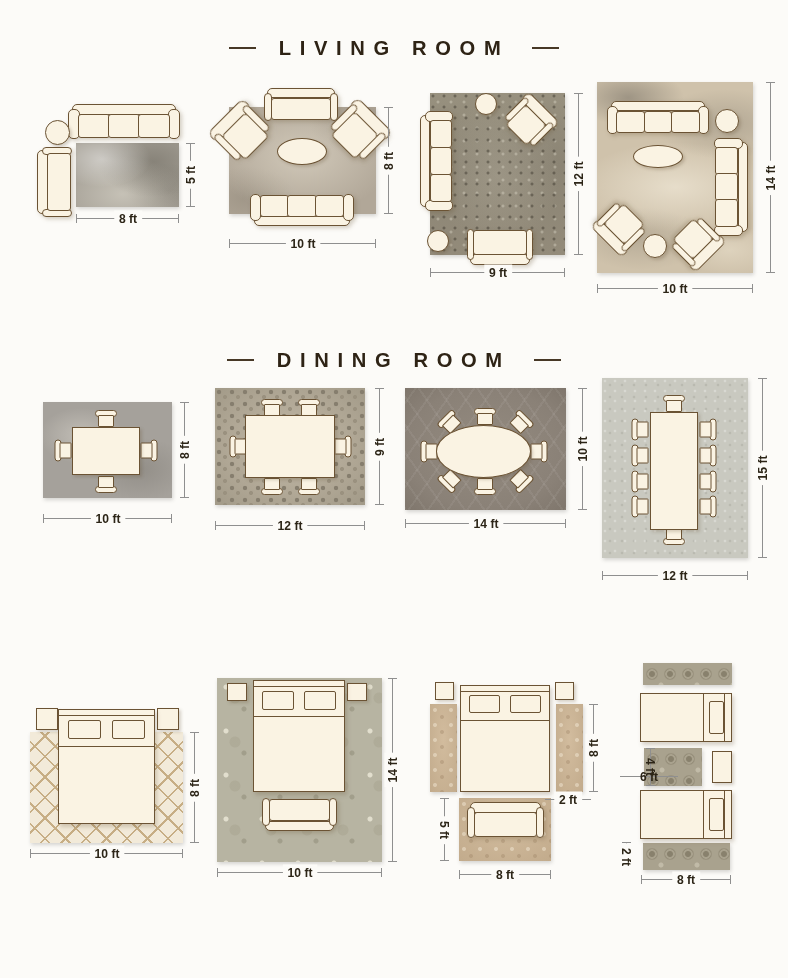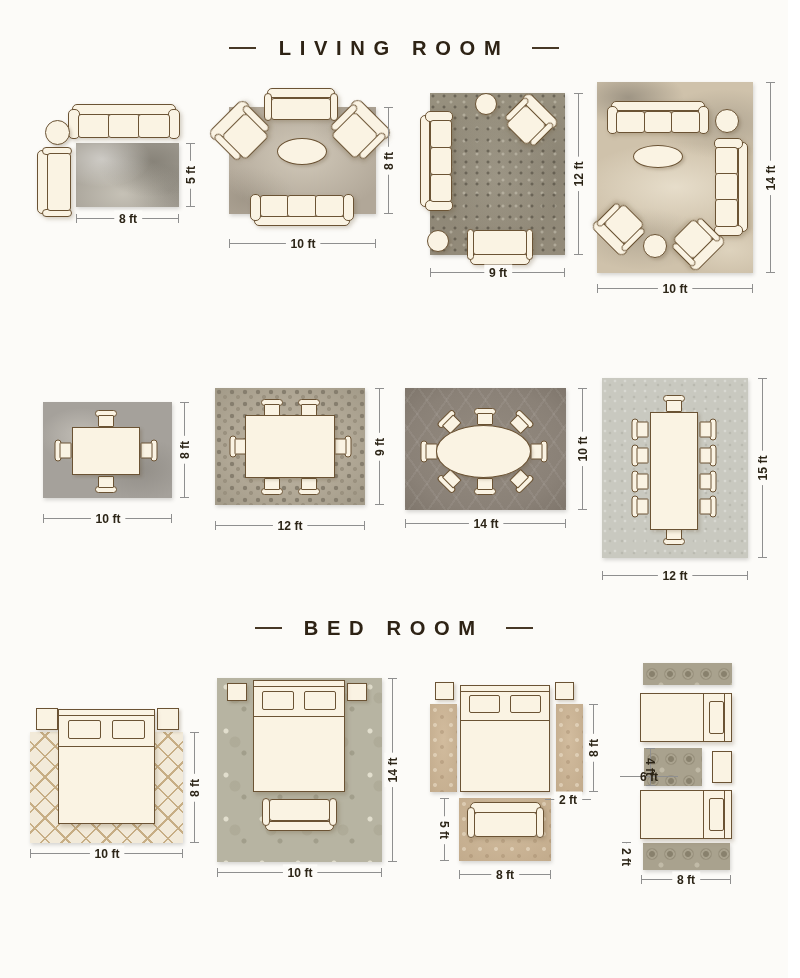--- a/index.html
+++ b/index.html
@@ -148,23 +148,23 @@
 </head>
 <body>
 
 <div id="canvas">
 
   <div class="sec" style="top:36px">
     <span class="d"></span>
     <span class="tt">LIVING ROOM</span>
     <span class="d"></span>
   </div>
-  <div class="sec" style="top:616px">
+  <div class="sec" style="top:348px">
     <span class="d"></span>
-    <span class="tt">BED ROOM</span>
+    <span class="tt">DINING ROOM</span>
     <span class="d"></span>
   </div>
 
   <div class="rug rug-lr1" style="left:76px;top:143px;width:103px;height:64px"></div>
   <div class="sofa fd" style="left:68px;top:104px;width:112px;height:36px">
     <i class="back"></i>
       <i class="a1"></i>
       <i class="a2"></i>
     <span class="c">
         <i></i>

